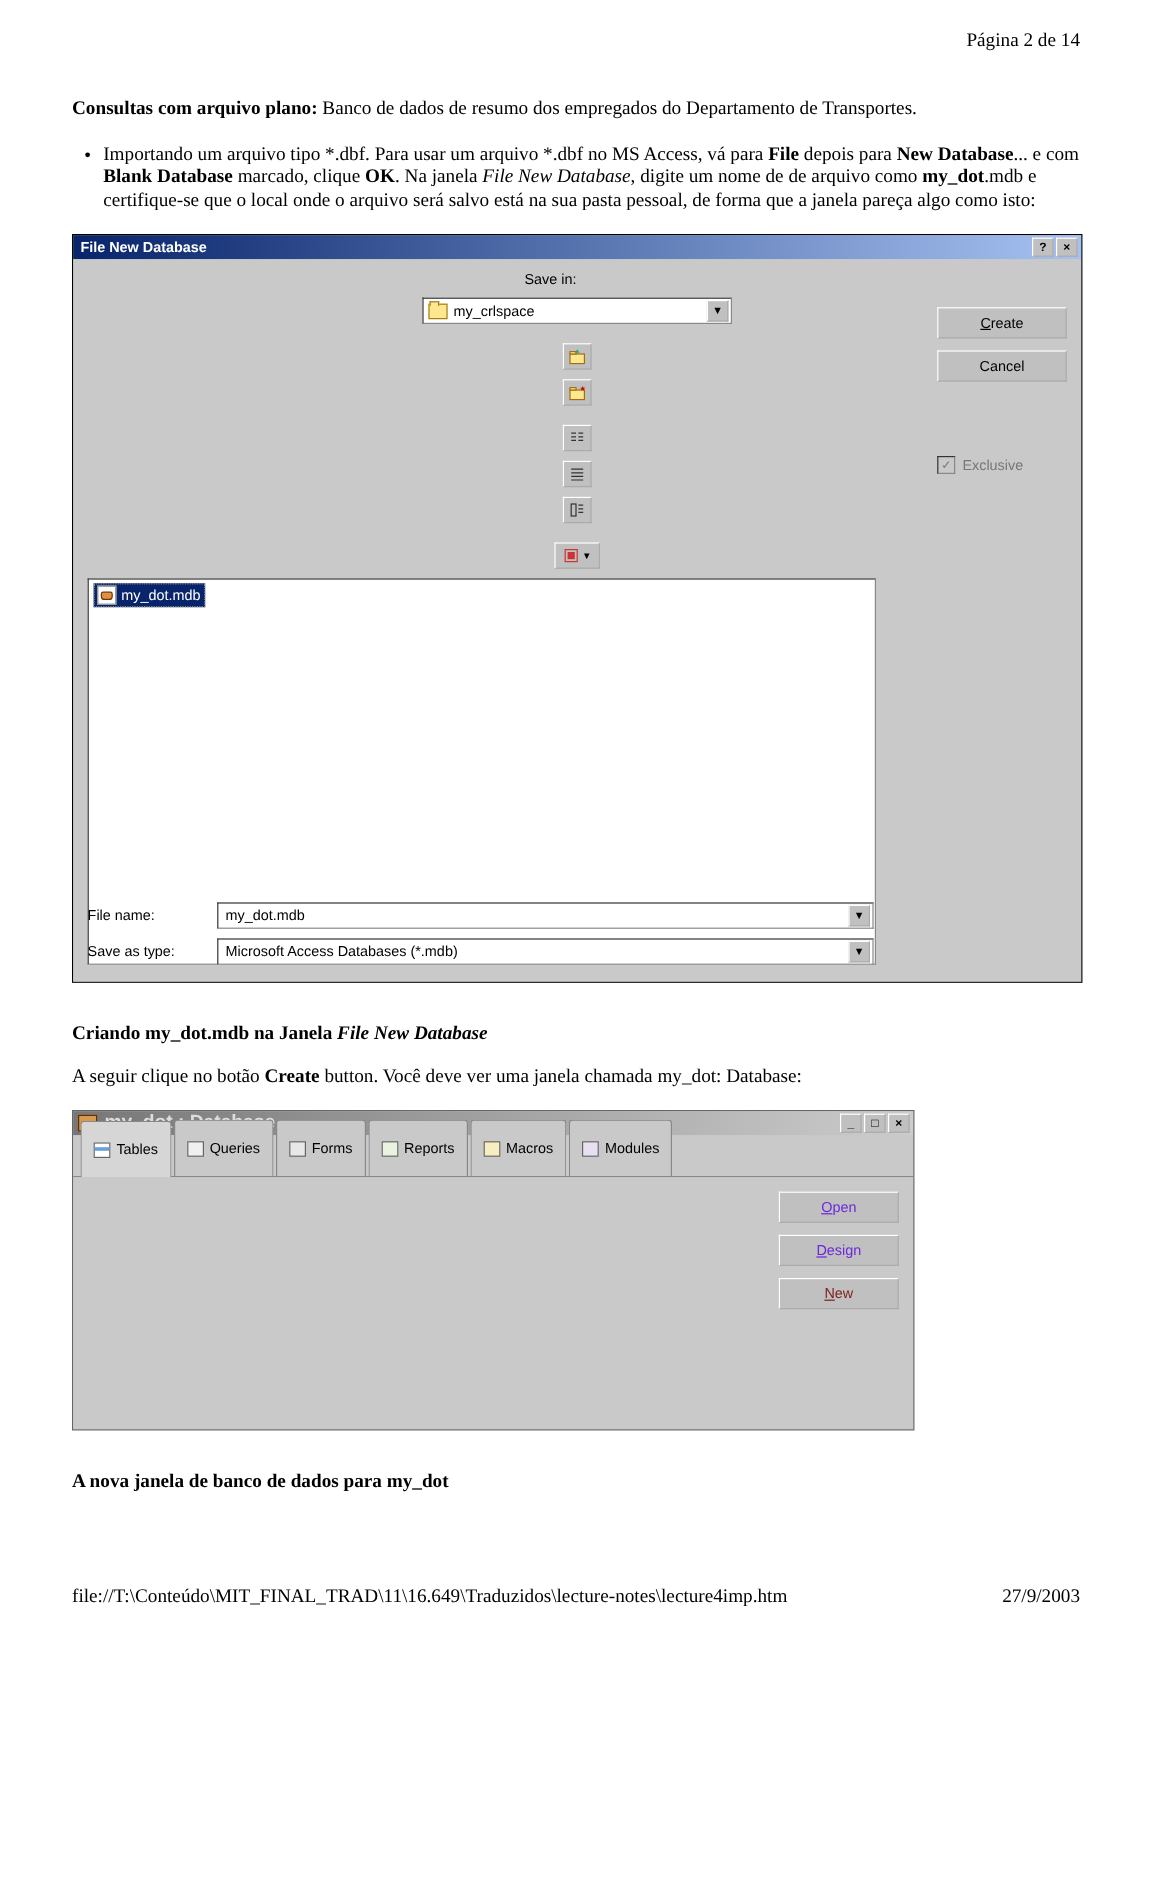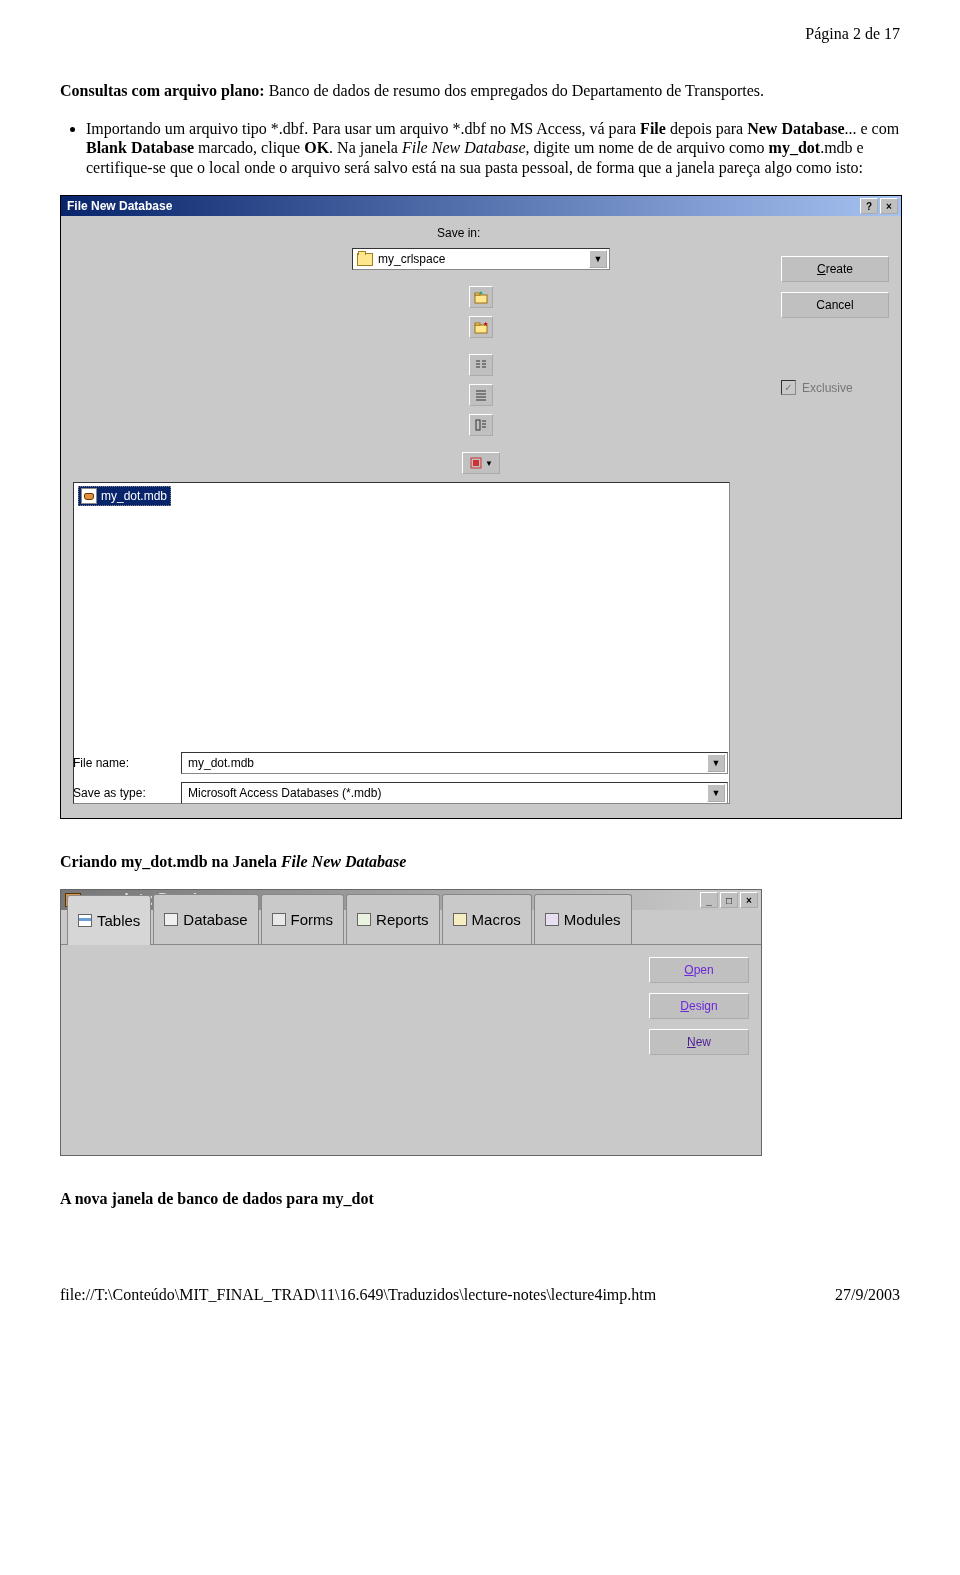--- a/index.html
+++ b/index.html
@@ -164,53 +164,53 @@
     margin-right:6px;
   }
   .titlebar2 .t { font-weight:bold; font-size:16px; }
   .tabbar {
     display:flex; align-items:flex-end; height:28px; padding:6px 6px 0 6px;
     border-bottom:1px solid #888; background:#c9c9c9; gap:2px;
   }
   .tab {
     border:1px solid #888; border-bottom:none; border-radius:3px 3px 0 0;
     background:#c9c9c9; padding:16px 10px; display:flex; align-items:center; gap:5px;
-    font-size:15px;
+    font-size:12px;
   }
   .tab.active {
     background:#d6d6d6; position:relative; top:1px;
   }
   .tab-ico { width:12px; height:11px; background:#fff; border:1px solid #666; }
   .tab-ico.t-table::after{content:"";display:block;width:100%;height:3px;background:#6aa0d8;margin-top:3px;}
   .tab-ico.t-query{background:#f0f0f0;}
   .tab-ico.t-form{background:#e8e8e8;}
   .tab-ico.t-report{background:#eaf2e0;}
   .tab-ico.t-macro{background:#f6edc0;}
   .tab-ico.t-module{background:#e8e0f0;}
   .win2-body { background:#c9c9c9; min-height:190px; position:relative; padding:10px; }
   .right-col2 {
     position:absolute; right:12px; top:12px; width:100px; display:flex; flex-direction:column; gap:10px;
   }
   .btn2 {
     height:24px; border:1px outset #fff; background:#c0c0c0;
     text-align:center; line-height:24px; font-size:12px; color:#6d28d9;
   }
-  .btn2.enabled { color:#4c1d95; }
+  .btn2.enabled { color:#7f1d1d; }
   .btn2 .u { text-decoration:underline; }
 
   .footer {
     display:flex; justify-content:space-between;
     font-size:16px; padding: 60px 0 20px 0;
   }
 </style>
 </head>
 <body>
 
 <div class="page">
-  <div class="header-right">Página 2 de 17</div>
+  <div class="header-right">Página 2 de 14</div>
 
   <div class="prose">
     <p>
       <b>Consultas com arquivo plano:</b><span> Banco de dados de resumo dos empregados do Departamento de Transportes.</span>
     </p>
 
     <ul class="bullet">
       <li>
         <span>Importando um arquivo tipo *.dbf. Para usar um arquivo *.dbf no MS Access, vá para </span><b>File</b><span> depois para </span><b>New Database</b><span>... e com </span><b>Blank Database</b><span> marcado, clique </span><b>OK</b><span>. Na janela </span><i>File New Database</i><span>, digite um nome de de arquivo como </span><b>my_dot</b><span>.mdb e certifique-se que o local onde o arquivo será salvo está na sua pasta pessoal, de forma que a janela pareça algo como isto:</span>
       </li>
@@ -317,38 +317,41 @@
           </span>
         </div>
       </div>
     </div>
   </div>
 
   <p class="caption">
     <b>Criando my_dot.mdb na Janela </b><b><i>File New Database</i></b>
   </p>
 
+  <p class="caption">
+    <span>A seguir clique no botão </span><b>Create</b><span> button. Você deve ver uma janela chamada my_dot: Database:</span>
+  </p>
 
   <div class="win2">
     <div class="titlebar2">
       <span class="ti-ico"></span>
       <span class="t">my_dot : Database</span>
       <span style="flex:1"></span>
       <span class="title-btn">_</span>
       <span class="title-btn">□</span>
       <span class="title-btn">×</span>
     </div>
     <div class="tabbar">
       <div class="tab active">
           <span class="tab-ico t-table"></span>
           <span>Tables</span>
         </div>
       <div class="tab">
           <span class="tab-ico t-query"></span>
-          <span>Database</span>
+          <span>Queries</span>
         </div>
       <div class="tab">
           <span class="tab-ico t-form"></span>
           <span>Forms</span>
         </div>
       <div class="tab">
           <span class="tab-ico t-report"></span>
           <span>Reports</span>
         </div>
       <div class="tab">

